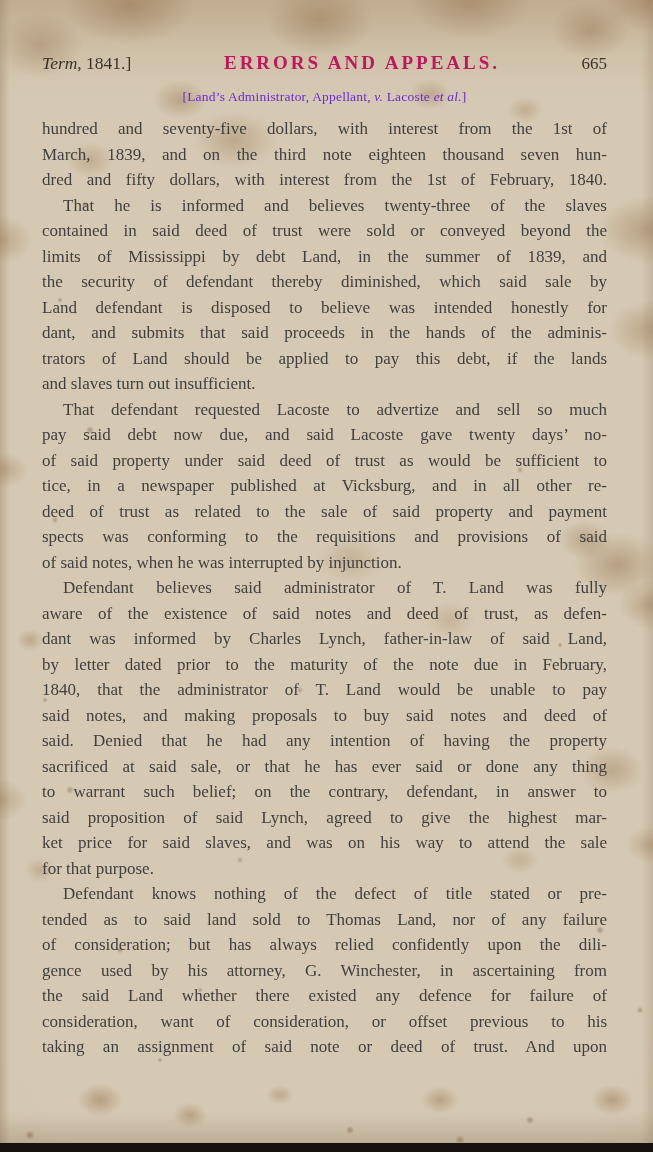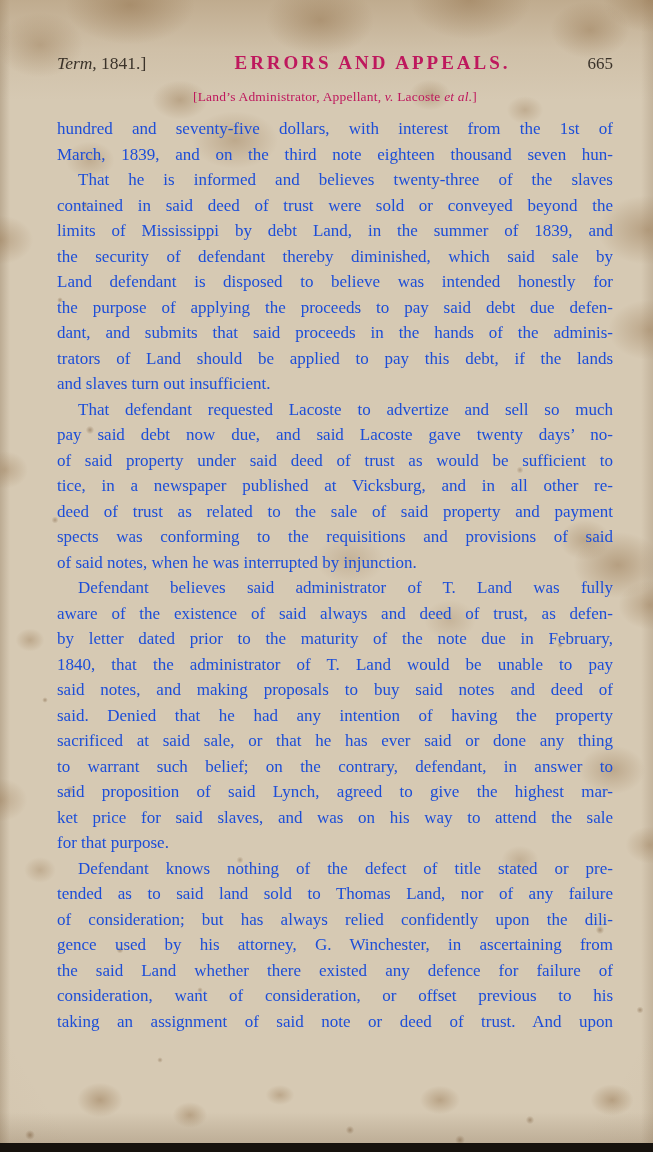--- a/index.html
+++ b/index.html
@@ -77,49 +77,48 @@
       radial-gradient(65px 45px at 650px 0px,  rgba(148,116,78,.5),  transparent 72%),
       
       linear-gradient(180deg, rgba(158,127,88,.4), rgba(158,127,88,.12) 50px, transparent 100px),
       linear-gradient(90deg,  rgba(120,95,65,.28), transparent 10px),
       linear-gradient(270deg, rgba(120,95,65,.2),  transparent 12px),
       linear-gradient(0deg,   rgba(110,85,58,.3),  transparent 40px),
       radial-gradient(120% 120% at 50% 45%, transparent 55%, rgba(130,100,65,.2) 100%);
   }
   .content {
     position: absolute;
-    left: 42px; right: 40px; top: 52px;
+    left: 42px; right: 46px; top: 52px;
     color: #3b332a;
-    margin-left: 15px;
   }
   .header-row {
     display: flex; align-items: baseline;
     font-size: 17.5px;
   }
   .term { width: 135px; white-space: nowrap; }
   .term .it { font-style: italic; }
   .running-title {
     flex: 1; text-align: center;
     font-size: 19px; letter-spacing: 3px;
     font-weight: 600; color: #be185d;
   }
   .page-number { width: 60px; text-align: right; font-size: 17px; }
   .caption {
     text-align: center;
     font-size: 13.5px;
     margin-top: 15px;
-    color: #be185d;
+    color: #6d28d9;
     letter-spacing: .2px;
   }
   .caption .it { font-style: italic; }
   .body-text {
     margin-top: 11px;
     font-size: 17px;
     line-height: 25.5px;
-    color: #1d4ed8;
+    color: #404040;
   }
   .line {
     text-align: justify;
     text-align-last: justify;
   }
   .line.short { text-align-last: left; }
   .para.ind .line:first-child { text-indent: 21px; }
   .scan-bottom-bar {
     position: absolute;
     left: 0; right: 0; bottom: 0;
@@ -141,47 +140,48 @@
       <div class="page-number">665</div>
     </div>
 
     <div class="caption"><span>[Land’s Administrator, Appellant, </span><span class="it">v.</span><span> Lacoste </span><span class="it">et al.</span><span>]</span></div>
 
     <div class="body-text">
 
       <div class="para">
         <div class="line">hundred and seventy-five dollars, with interest from the 1st of</div>
         <div class="line">March, 1839, and on the third note eighteen thousand seven hun-</div>
+        <div class="line">dred and fifty dollars, with interest from the 1st of February, 1840.</div>
       </div>
 
       <div class="para ind">
         <div class="line">That he is informed and believes twenty-three of the slaves</div>
         <div class="line">contained in said deed of trust were sold or conveyed beyond the</div>
         <div class="line">limits of Mississippi by debt Land, in the summer of 1839, and</div>
         <div class="line">the security of defendant thereby diminished, which said sale by</div>
         <div class="line">Land defendant is disposed to believe was intended honestly for</div>
-        <div class="line">the purpose of applying the proceeds to pay said debt due defen-</div>
         <div class="line">dant, and submits that said proceeds in the hands of the adminis-</div>
         <div class="line">trators of Land should be applied to pay this debt, if the lands</div>
         <div class="line short">and slaves turn out insufficient.</div>
       </div>
 
       <div class="para ind">
         <div class="line">That defendant requested Lacoste to advertize and sell so much</div>
         <div class="line">pay said debt now due, and said Lacoste gave twenty days’ no-</div>
         <div class="line">of said property under said deed of trust as would be sufficient to</div>
         <div class="line">tice, in a newspaper published at Vicksburg, and in all other re-</div>
         <div class="line">deed of trust as related to the sale of said property and payment</div>
         <div class="line">spects was conforming to the requisitions and provisions of said</div>
         <div class="line short">of said notes, when he was interrupted by injunction.</div>
       </div>
 
       <div class="para ind">
         <div class="line">Defendant believes said administrator of T. Land was fully</div>
-        <div class="line">aware of the existence of said always and deed of trust, as defen-</div>
+        <div class="line">aware of the existence of said notes and deed of trust, as defen-</div>
+        <div class="line">dant was informed by Charles Lynch, father-in-law of said Land,</div>
         <div class="line">by letter dated prior to the maturity of the note due in February,</div>
         <div class="line">1840, that the administrator of T. Land would be unable to pay</div>
         <div class="line">said notes, and making proposals to buy said notes and deed of</div>
         <div class="line">said.  Denied that he had any intention of having the property</div>
         <div class="line">sacrificed at said sale, or that he has ever said or done any thing</div>
         <div class="line">to warrant such belief; on the contrary, defendant, in answer to</div>
         <div class="line">said proposition of said Lynch, agreed to give the highest mar-</div>
         <div class="line">ket price for said slaves, and was on his way to attend the sale</div>
         <div class="line short">for that purpose.</div>
       </div>

